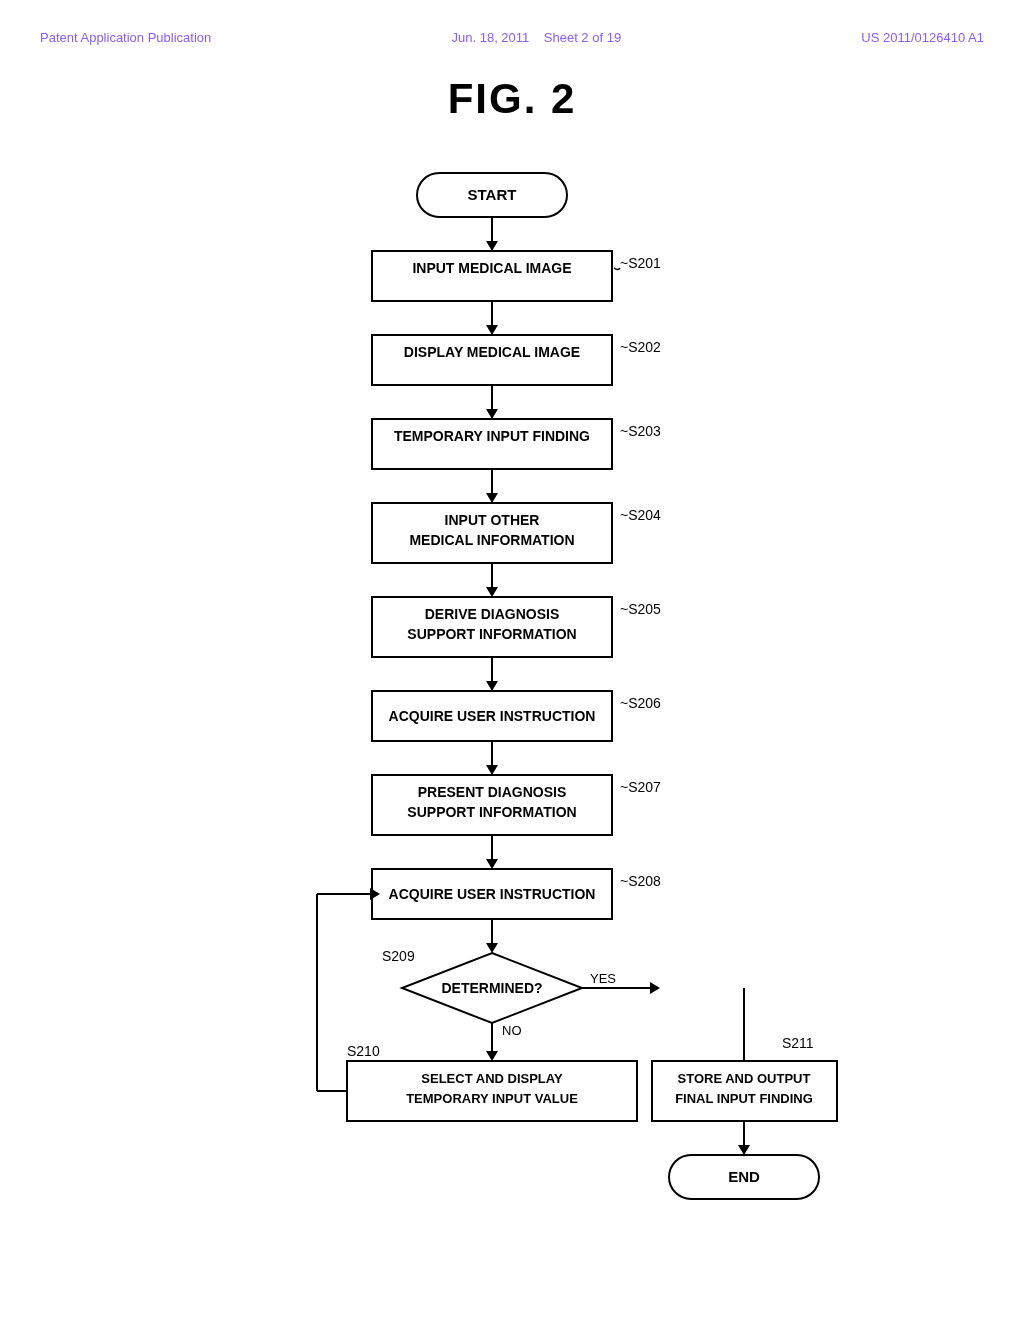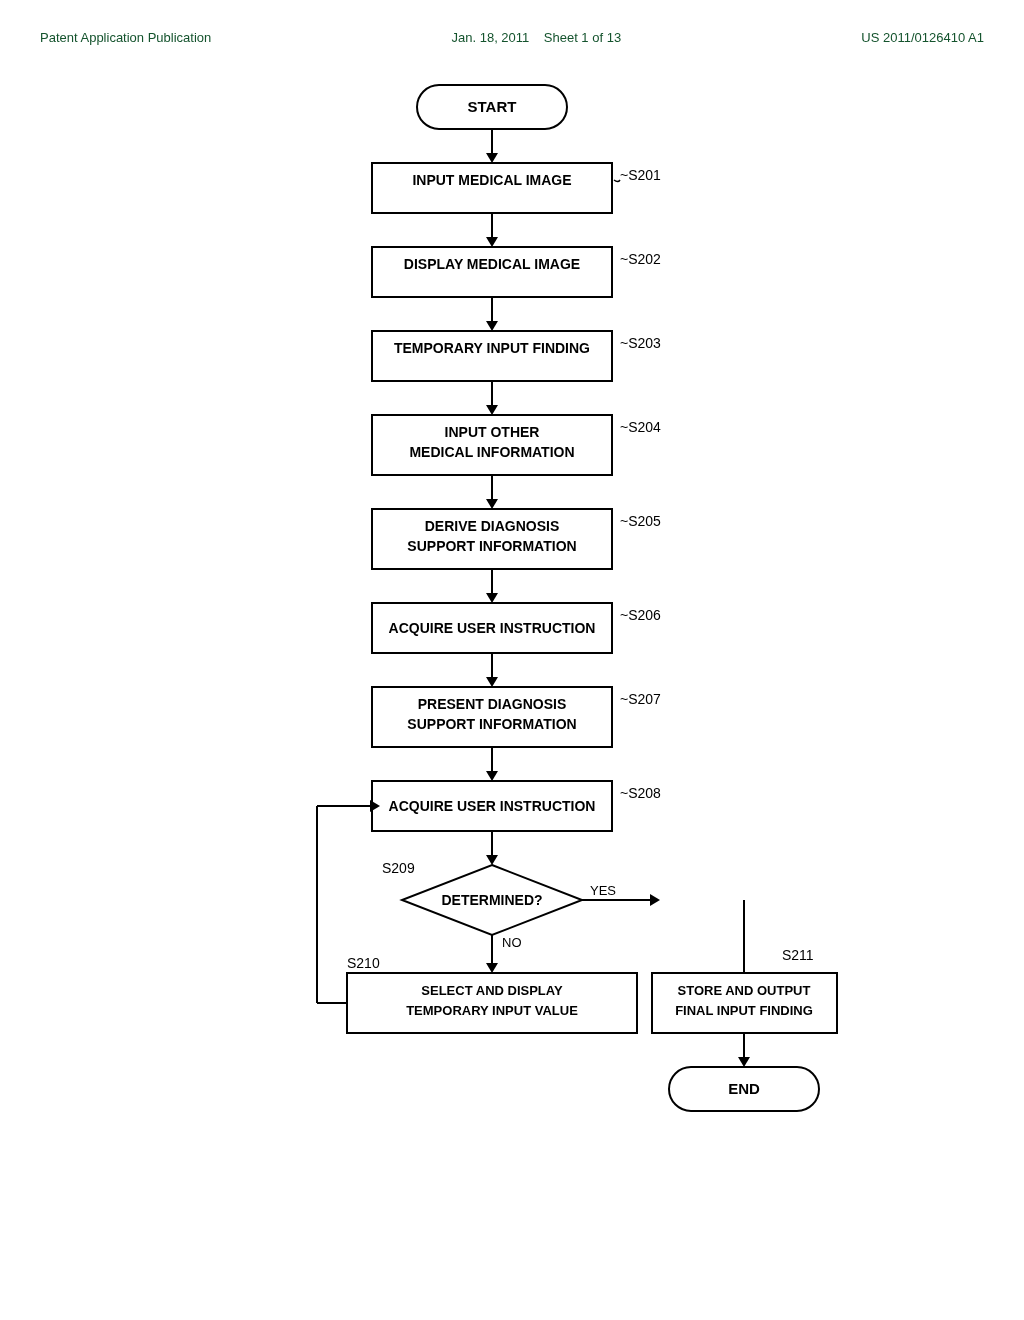--- a/index.html
+++ b/index.html
@@ -16,21 +16,21 @@
       min-height: 1320px;
       background: #fff;
       padding: 20px 40px;
     }
 
     .header {
       display: flex;
       justify-content: space-between;
       align-items: center;
       font-size: 13px;
-      color: #14532d;
+      color: #8b5cf6;
       margin-bottom: 10px;
       padding: 10px 0;
     }
 
     .header-left {
       font-weight: normal;
     }
 
     .header-center {
       font-weight: normal;
@@ -48,26 +48,27 @@
       letter-spacing: 2px;
     }
   </style>
 </head>
 <body>
 
 <div class="page">
   <div class="header">
     <span class="header-left">Patent Application Publication</span>
     <span class="header-center">
-      <span>Jan. 18, 2011</span>&nbsp;&nbsp;&nbsp;
-      <span>Sheet 1 of 13</span>
+      <span>Jun. 18, 2011</span>&nbsp;&nbsp;&nbsp;
+      <span>Sheet 2 of 19</span>
     </span>
     <span class="header-right">US 2011/0126410 A1</span>
   </div>
 
+  <div class="fig-title">FIG. 2</div>
 
   <div style="display:flex; justify-content:center; margin-top:10px;align-items:center;">
     <svg width="700" height="1050" viewBox="0 0 700 1050">
 
       <rect x="255" y="20" width="150" height="44" rx="22" ry="22" fill="white" stroke="black" stroke-width="2"></rect>
       <text x="330" y="47" text-anchor="middle" font-size="15" font-weight="bold" font-family="Arial">START</text>
 
       <line x1="330" y1="64" x2="330" y2="90" stroke="black" stroke-width="2"></line>
       <polygon points="324,88 336,88 330,98" fill="black"></polygon>
 

